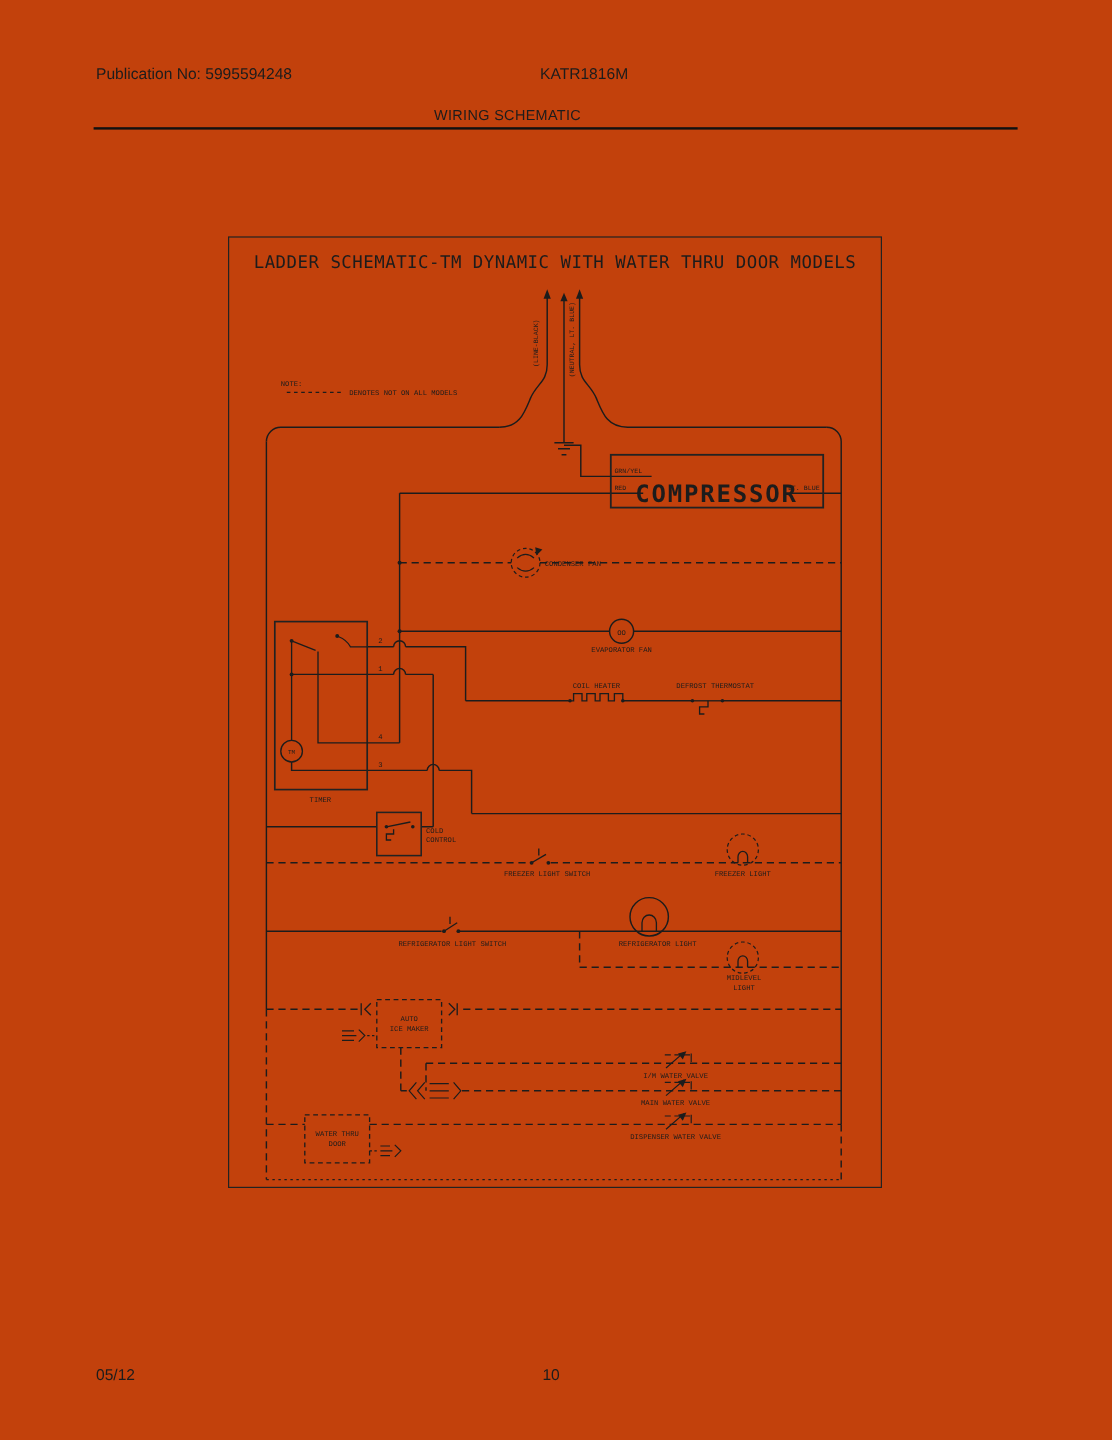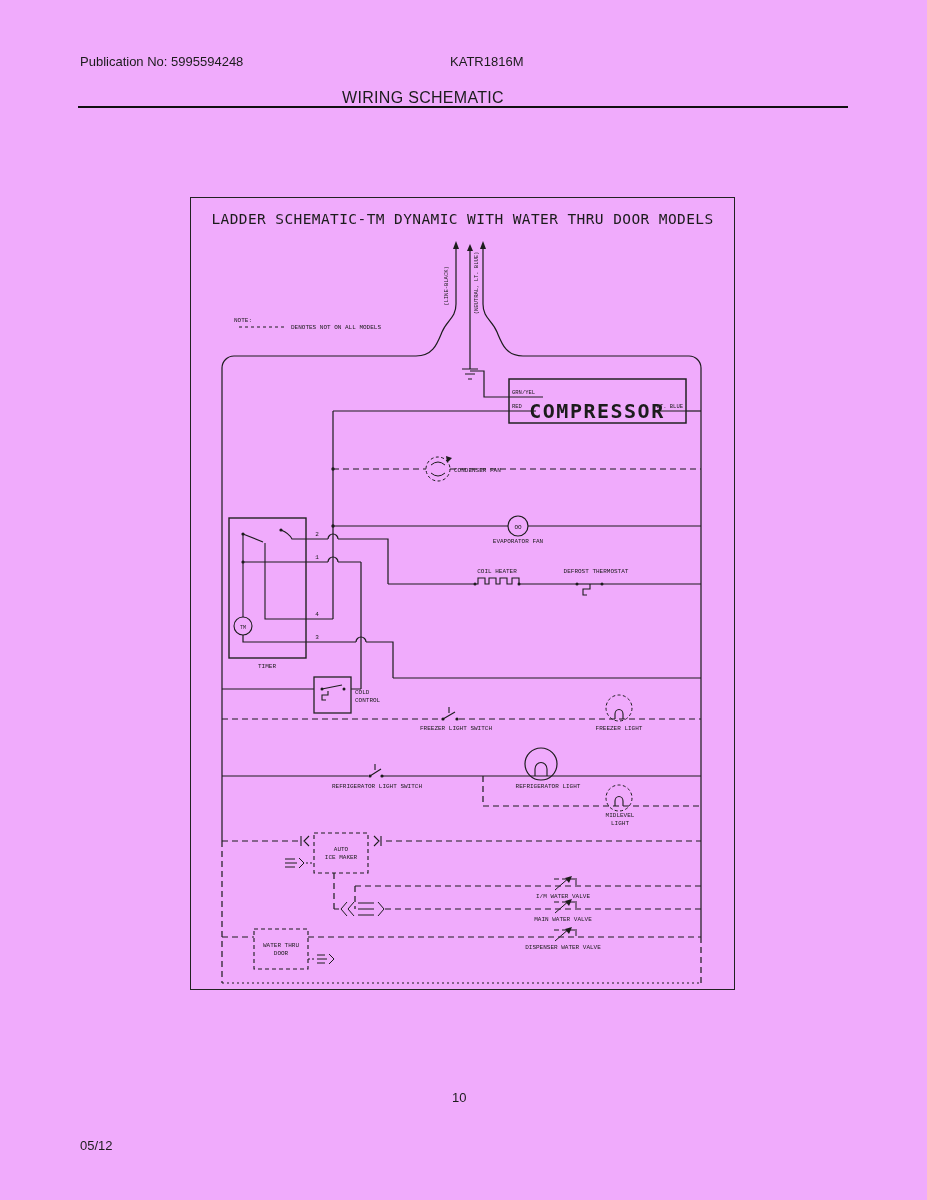--- a/index.html
+++ b/index.html
@@ -1,27 +1,27 @@
 <!DOCTYPE html>
 <html><head>
 <meta charset="utf-8">
 <style>
   html,body{margin:0;padding:0;background:#e8e8e8;}
-  .page{position:relative;width:927px;height:1200px;background:#f0abfc;
+  .page{position:relative;width:927px;height:1200px;background:#c2410c;
         font-family:"Liberation Sans",sans-serif;color:#1c1c1c;overflow:hidden;}
   .hdr-pub{position:absolute;left:80px;top:54px;font-size:13px;}
   .hdr-model{position:absolute;left:423px;top:54px;font-size:13px;margin-left:27px;}
-  .hdr-title{position:absolute;left:0;top:89px;width:846px;text-align:center;font-size:16px;letter-spacing:.3px;}
+  .hdr-title{position:absolute;left:0;top:89px;width:846px;text-align:center;font-size:12px;letter-spacing:.3px;}
   .hdr-rule{position:absolute;left:78px;top:106px;width:770px;height:2px;background:#111;}
   .frame{position:absolute;left:190px;top:197px;width:545px;height:793px;border:1.5px solid #222;box-sizing:border-box;}
   .frame-title{position:absolute;left:0;top:13px;width:100%;text-align:center;
         font-family:"DejaVu Sans Mono",monospace;font-weight:normal;font-size:14.5px;letter-spacing:.4px;white-space:nowrap;}
   .schem{position:absolute;left:0;top:0;}
   .ftr-date{position:absolute;left:80px;top:1138px;font-size:13px;}
-  .ftr-page{position:absolute;left:452px;top:1090px;font-size:13px;}
+  .ftr-page{position:absolute;left:452px;top:1138px;font-size:13px;}
   svg text{font-family:"Liberation Mono",monospace;fill:#1c1c1c;}
   .t6{font-size:6px;}
   .t55{font-size:5.5px;}
   .t5{font-size:5px;}
   .big{font-family:"DejaVu Sans Mono",monospace;font-weight:bold;font-size:20px;letter-spacing:1.5px;}
 </style>
 </head>
 <body>
 
 <div class="page">

